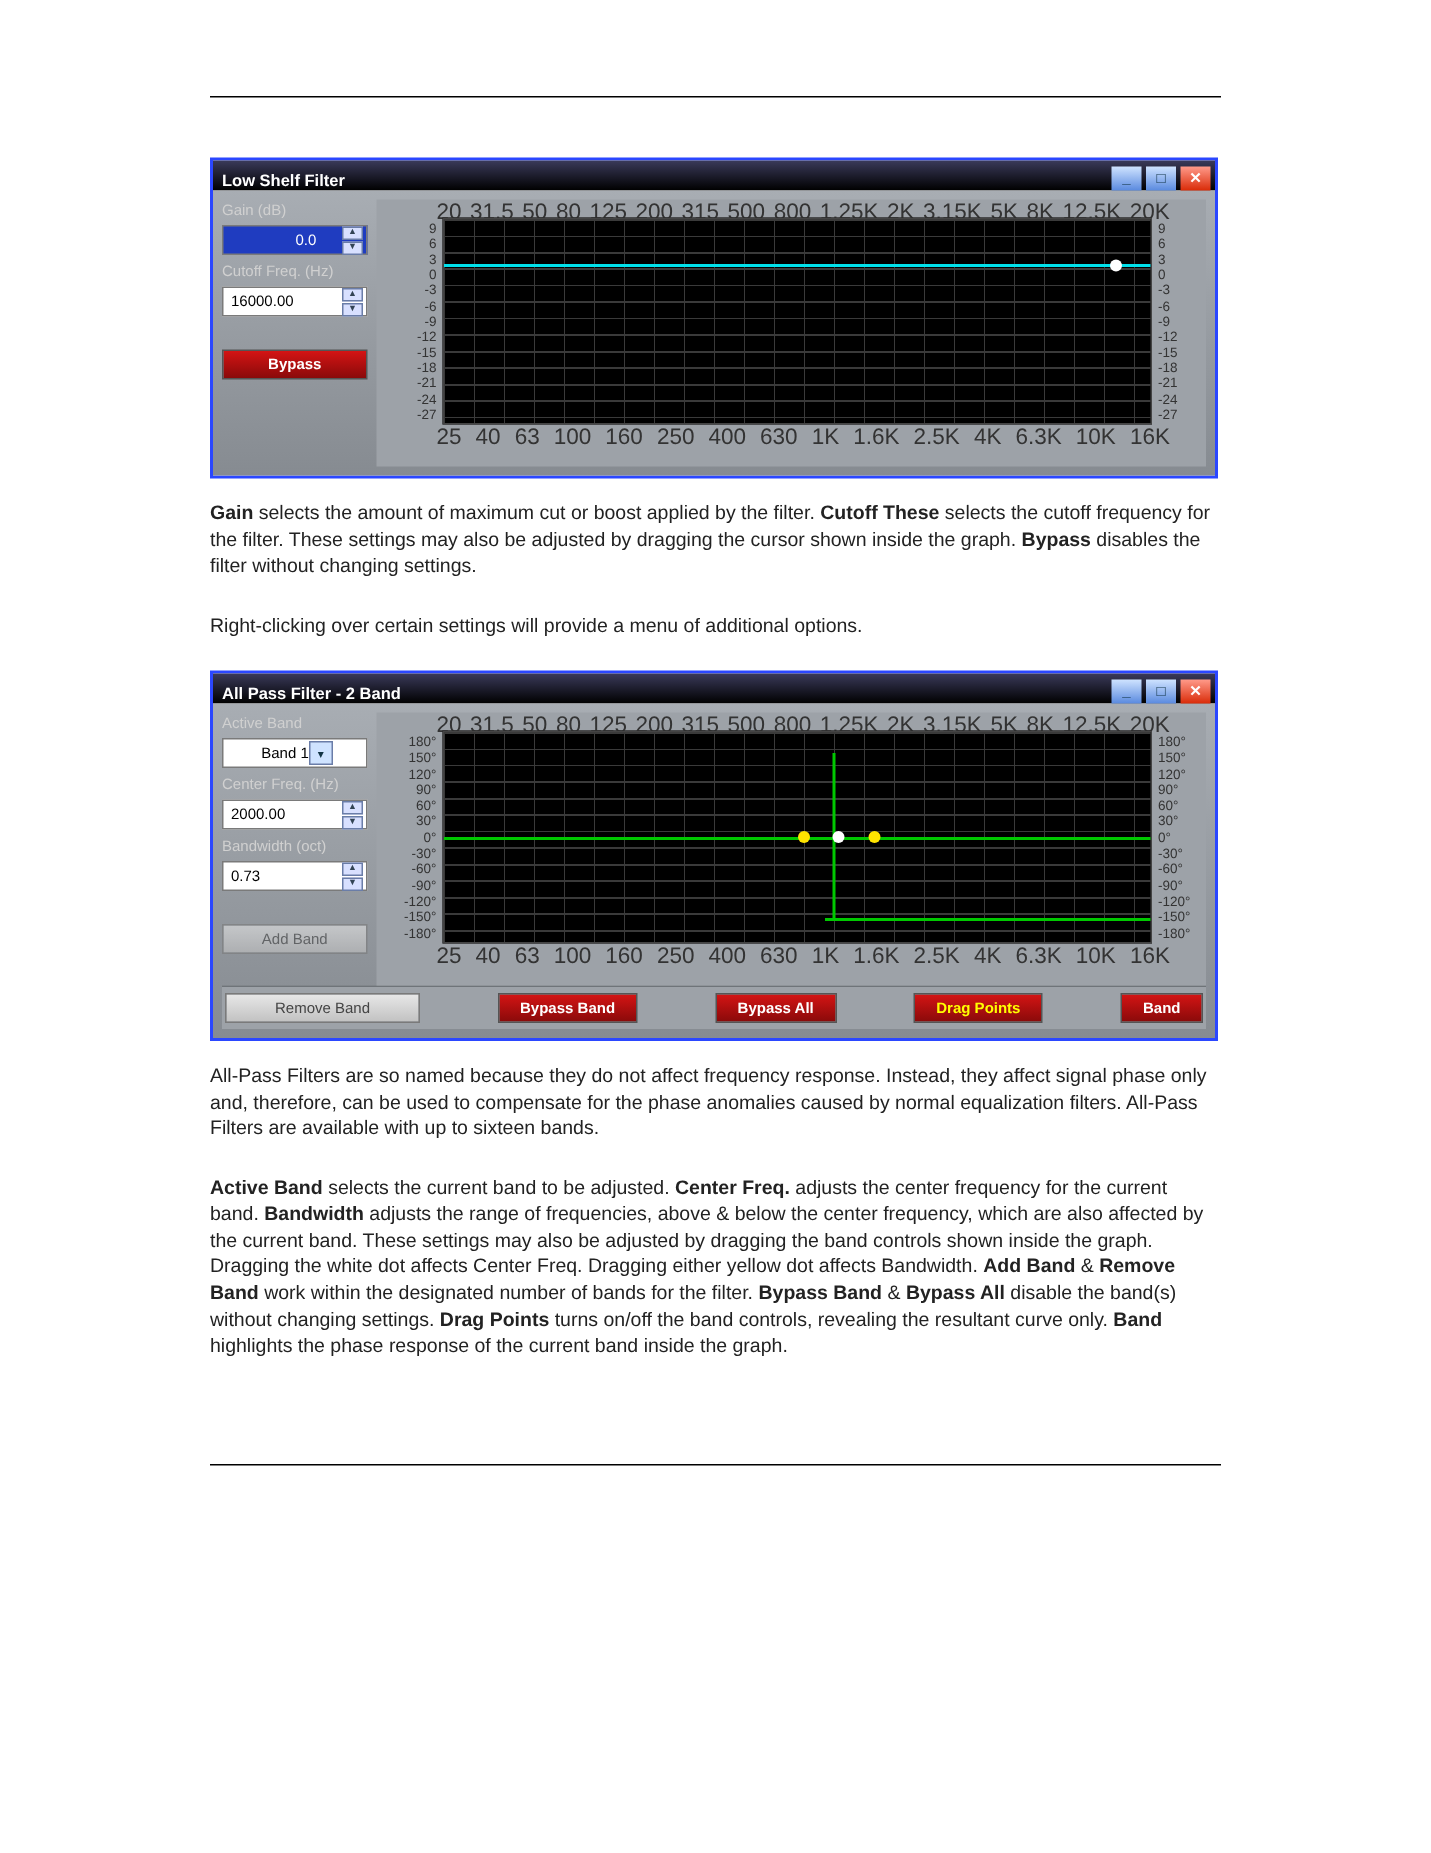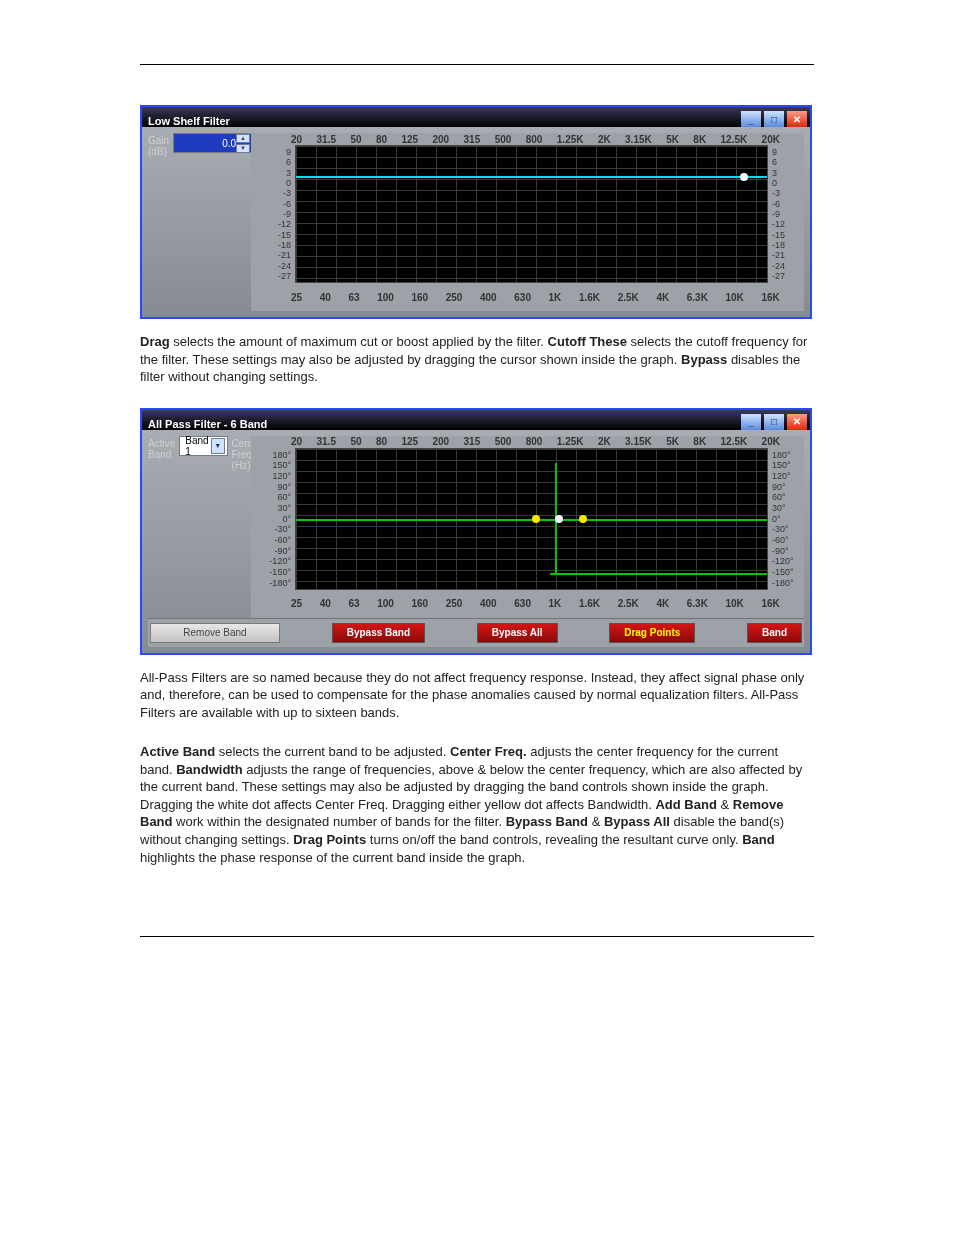--- a/index.html
+++ b/index.html
@@ -51,39 +51,39 @@
   .winbtn.close{background:linear-gradient(#ff9a8a,#d92b08);color:#fff;}
   .appbody {
     display:flex;
     background:linear-gradient(#a8adb3,#868b91);
     padding:6px;
     gap:6px;
   }
   .sidepanel {
     width:97px;
     color:#d8d8d8;
-    display:flex;flex-direction:row;gap:4px;
+    display:flex;flex-direction:column;gap:4px;
   }
   .lbl { color:#d0d0d0; font-size:10px; margin-top:2px;}
   .numbox {
     display:flex;align-items:center;justify-content:space-between;
     background:#fff;color:#000;height:18px;
     border:1px solid #7a7a7a;padding:0 2px 0 5px;
     font-size:10px;
   }
   .numbox.hot { background:#1f3cc0;color:#fff;padding-left:48px; }
   .spinner {
     width:14px;display:flex;flex-direction:column;gap:1px;
   }
   .spinner div{
     height:7px;background:#d8e0ff;border:1px solid #6a7da8;font-size:6px;
     display:flex;align-items:center;justify-content:center;color:#345;
   }
   .dropdown {
-    display:flex;align-items:center;justify-content:space-between;
+    display:flex;align-items:center;justify-content:center;
     background:#fff;color:#000;height:18px;border:1px solid #7a7a7a;
     padding:0 2px 0 5px;font-size:10px;
   }
   .dropdown .dd { width:14px;height:14px;background:#cfe3ff;border:1px solid #6a7da8;
     display:flex;align-items:center;justify-content:center;color:#134;font-size:8px;}
   .redbtn {
     background:linear-gradient(#d41414,#8a0a0a);color:#fff;
     border:1px solid #555;height:18px;
     display:flex;align-items:center;justify-content:center;
     font-size:10px;font-weight:bold;
@@ -94,21 +94,21 @@
     display:flex;align-items:center;justify-content:center;font-size:10px;
   }
   
   .chartarea{ flex:1; position:relative; background:#9da2a8;}
   .chart-inner{
     position:absolute;inset:0;
     display:flex;flex-direction:column;
   }
   .topticks,.botticks{
     display:flex;justify-content:space-between;
-    padding:0 24px 0 40px;color:#333;font-size:10px;height:12px;align-items:center;font-weight:bold;
+    padding:0 24px 0 40px;color:#333;font-size:15px;height:12px;
   }
   .botticks{height:28px;}
   .midrow{flex:1;display:flex;}
   .leftticks,.rightticks{
     display:flex;flex-direction:column;justify-content:space-between;
     font-size:9px;color:#333;padding:2px 4px;
   }
   .leftticks{width:36px;align-items:flex-end;}
   .rightticks{width:28px;align-items:flex-start;}
   .grid{
@@ -251,27 +251,28 @@
               <span>6.3K</span>
               <span>10K</span>
               <span>16K</span>
             </div>
         </div>
       </div>
     </div>
   </div>
 
   <p class="prose">
-    <span class="bold">Drag</span><span> selects the amount of maximum cut or boost applied by the filter. </span><span class="bold">Cutoff These</span><span> selects the cutoff frequency for the filter. These settings may also be adjusted by dragging the cursor shown inside the graph. </span><span class="bold">Bypass</span><span> disables the filter without changing settings.</span>
+    <span class="bold">Gain</span><span> selects the amount of maximum cut or boost applied by the filter. </span><span class="bold">Cutoff These</span><span> selects the cutoff frequency for the filter. These settings may also be adjusted by dragging the cursor shown inside the graph. </span><span class="bold">Bypass</span><span> disables the filter without changing settings.</span>
   </p>
 
+  <p class="prose">Right-clicking over certain settings will provide a menu of additional options.</p>
 
   <div class="app-window">
     <div class="titlebar">
-      <span>All Pass Filter - 6 Band</span>
+      <span>All Pass Filter - 2 Band</span>
       <span class="spacer"></span>
       <div class="winbtns">
         <div class="winbtn min">_</div>
         <div class="winbtn max">□</div>
         <div class="winbtn close">✕</div>
       </div>
     </div>
     <div class="appbody" style="flex-direction:column;gap:0;">
       <div style="display:flex;gap:6px;">
         <div class="sidepanel">

